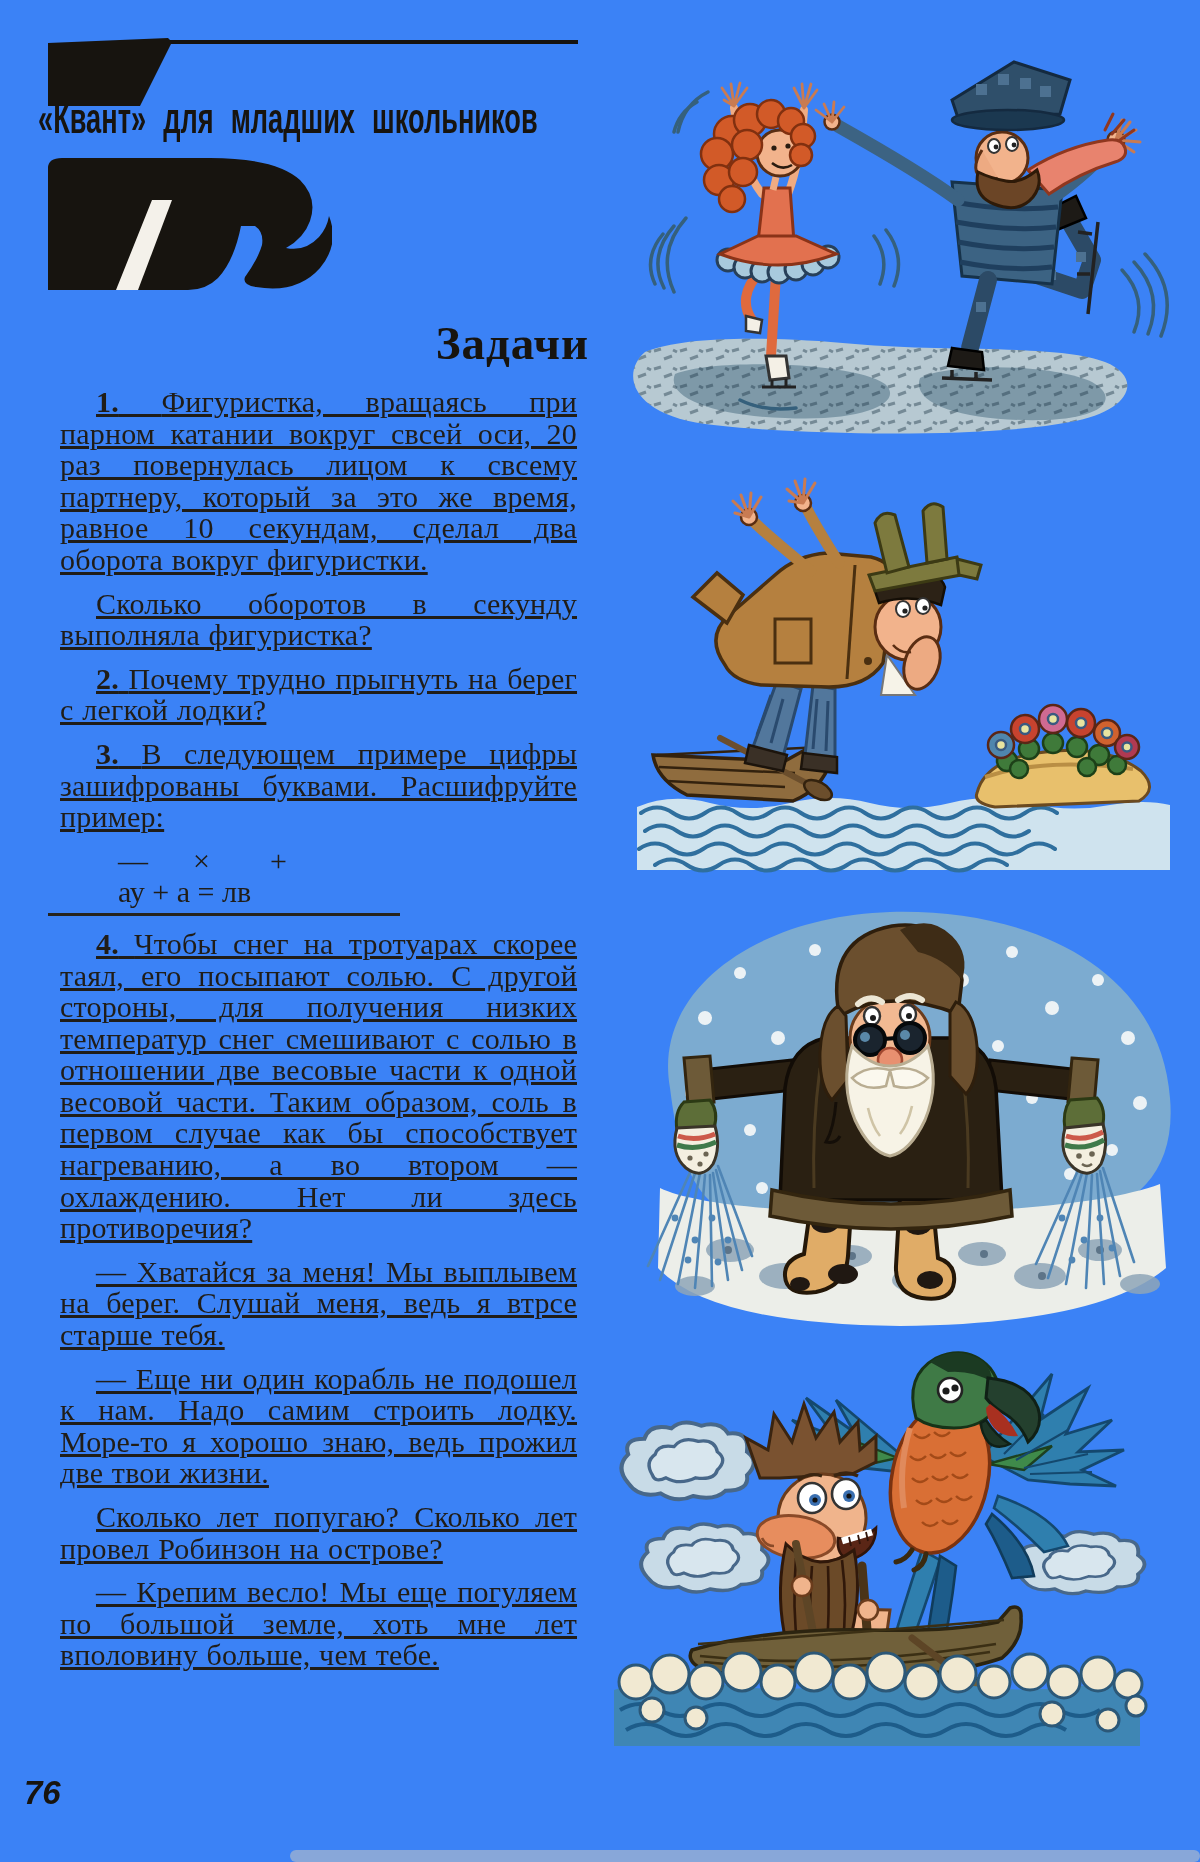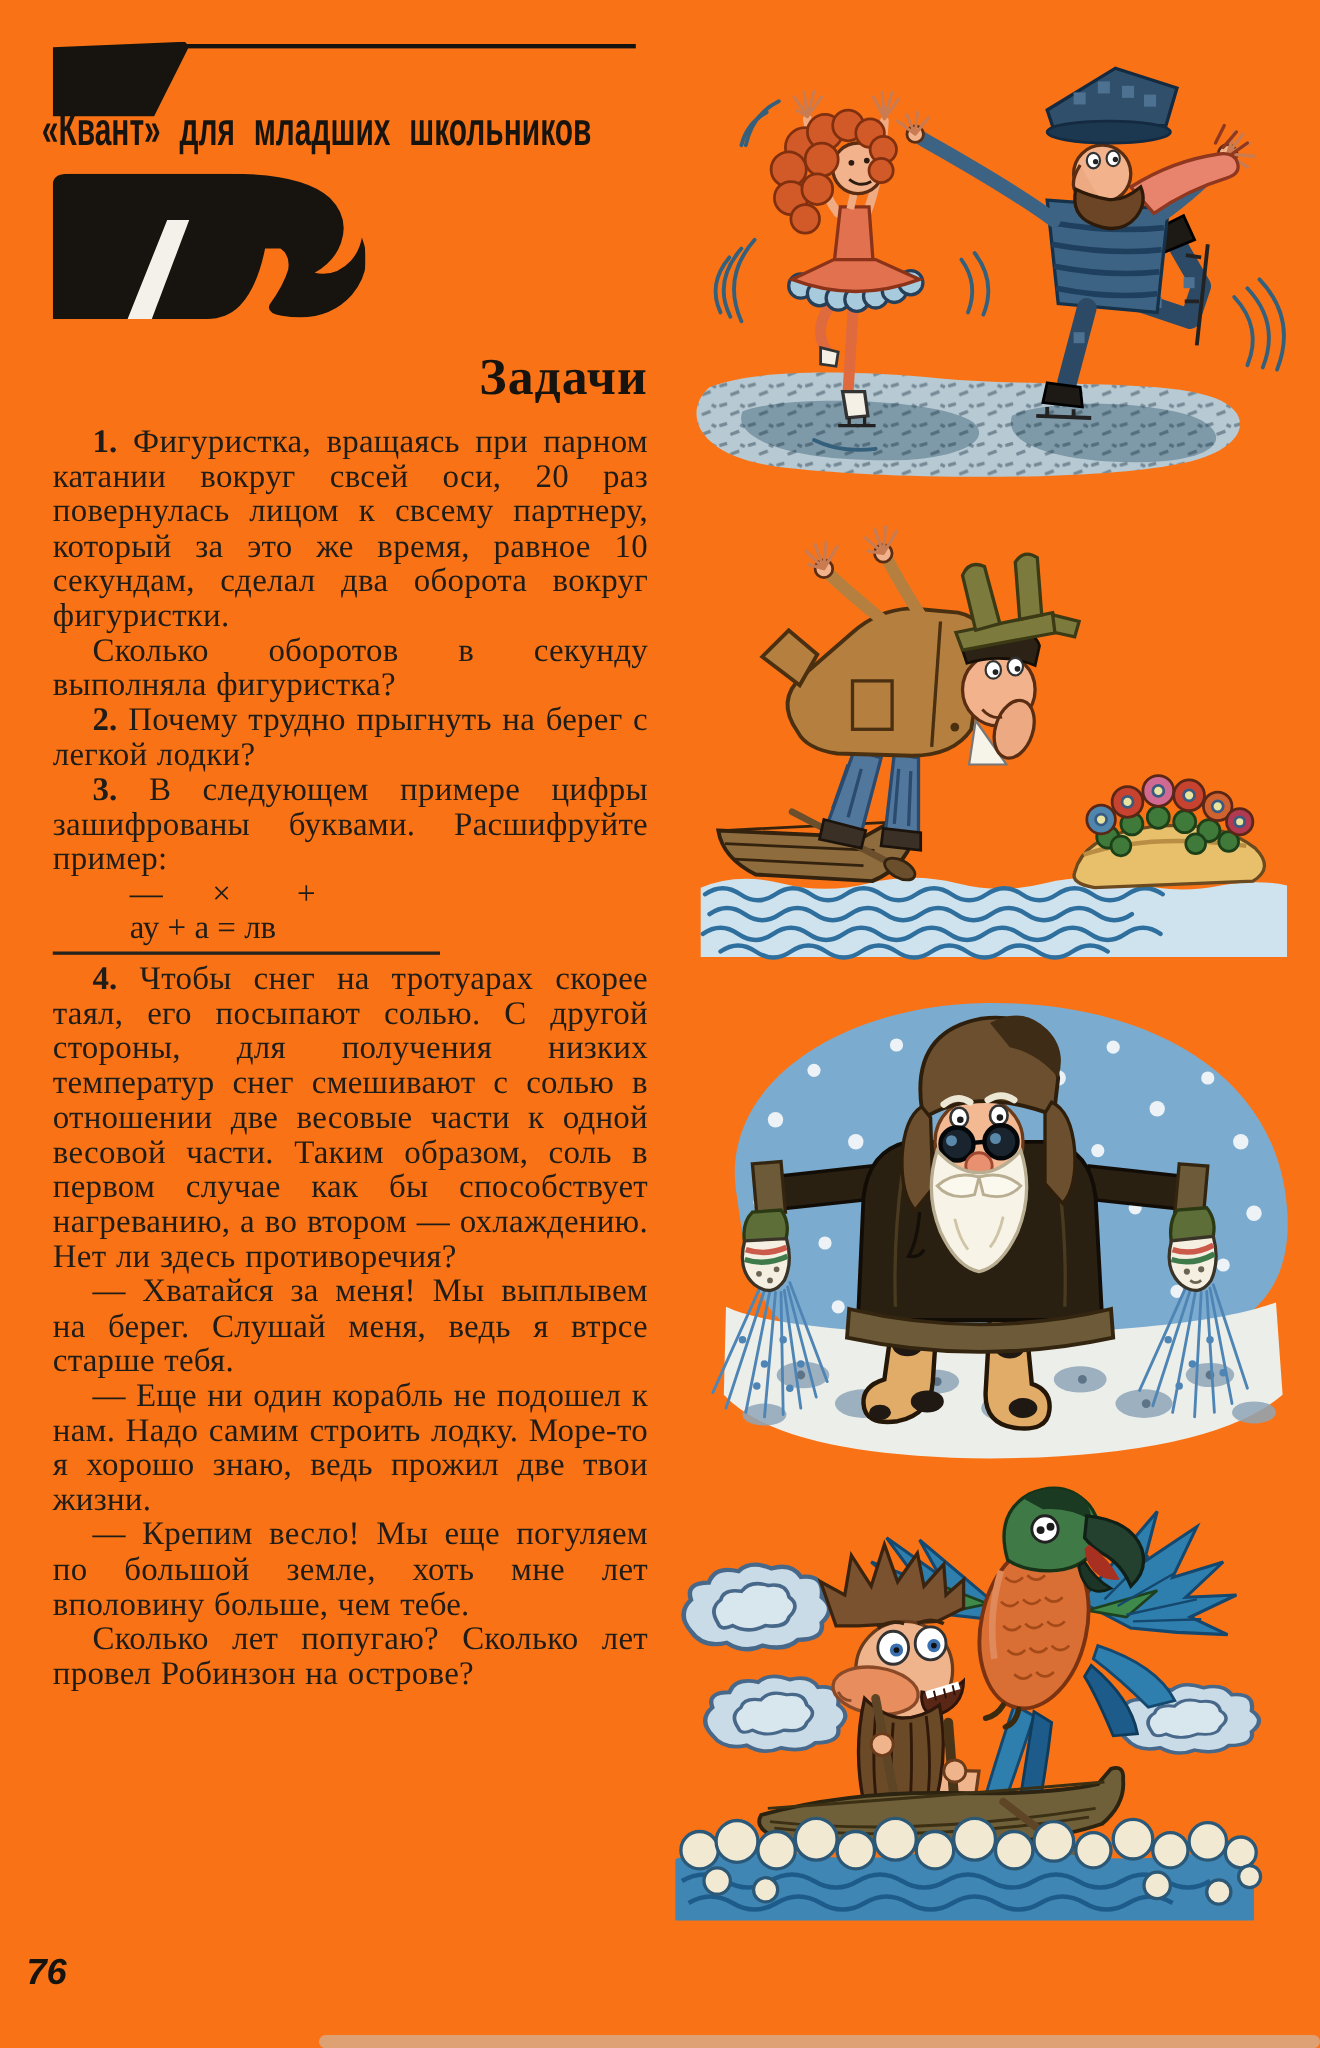--- a/index.html
+++ b/index.html
@@ -1,38 +1,38 @@
 <!DOCTYPE html>
 <html><head>
 <meta charset="utf-8">
 <style>
   html,body{margin:0;padding:0;background:#888;}
   .page{
     position:relative; width:1200px; height:1862px; overflow:hidden;
-    background:#f97316; color:#1d1b18;
+    background:#3b82f6; color:#1d1b18;
     font-family:"Liberation Serif", serif;
   }
   
   .rule-top{position:absolute;left:168px;top:40px;width:410px;height:4px;background:#15130f;}
   .logo-top{position:absolute;left:48px;top:38px;}
   .logo-n{position:absolute;left:48px;top:158px;}
   .masthead{
     position:absolute;left:38px;top:96px;white-space:nowrap;
     font-family:"Liberation Sans", sans-serif;font-weight:700;font-size:40px;
     transform:scale(0.68,1.06);transform-origin:left center;
     letter-spacing:0px;word-spacing:14px;color:#17140f;
   }
   
   .textcol{position:absolute;left:48px;top:316px;width:541px;}
   .section-title{
     font-size:47px;font-weight:700;margin:0 0 16px 0;letter-spacing:1px;color:#17140f;text-align:right;
   }
   .para{
-    margin:0;font-size:30px;line-height:31.6px;text-align:justify;
-    text-indent:36px;letter-spacing:0.2px;word-spacing:1px;color:#201d18;
+    margin:12px;font-size:30px;line-height:31.6px;text-align:justify;
+    text-indent:36px;letter-spacing:0.2px;word-spacing:1px;color:#201d18;text-decoration:underline;
   }
   .pnum{font-weight:700;}
   .cipher{margin:0;padding-left:70px;font-size:30px;line-height:31.6px;color:#201d18;}
   .cipher div{white-space:pre;}
   .cipher-rule{margin-left:-70px;width:352px;height:0;border-top:3px solid #26231d;margin-top:5px;margin-bottom:6px;}
   .page-num{
     position:absolute;left:24px;top:1774px;font-family:"Liberation Sans", sans-serif;
     font-weight:700;font-style:italic;font-size:33px;color:#17140f;
   }
   .figure{position:absolute;}
@@ -67,22 +67,22 @@
     <div class="cipher">
       <div>—      ×        +</div>
       <div>ау + а = лв</div>
       <div class="cipher-rule"></div>
     </div>
 
     <p class="para"><span class="pnum">4.</span> <span>Чтобы снег на тротуарах скорее таял, его посыпают солью. С другой стороны, для получения низких температур снег смешивают с солью в отношении две весовые части к одной весовой части. Таким образом, соль в первом случае как бы способствует нагреванию, а во втором — охлаждению. Нет ли здесь противоречия?</span></p>
 
     <p class="para">— Хватайся за меня! Мы выплывем на берег. Слушай меня, ведь я втрсе старше тебя.</p>
     <p class="para">— Еще ни один корабль не подошел к нам. Надо самим строить лодку. Море-то я хорошо знаю, ведь прожил две твои жизни.</p>
+    <p class="para">Сколько лет попугаю? Сколько лет провел Робинзон на острове?</p>
     <p class="para">— Крепим весло! Мы еще погуляем по большой земле, хоть мне лет вполовину больше, чем тебе.</p>
-    <p class="para">Сколько лет попугаю? Сколько лет провел Робинзон на острове?</p>
   </main>
 
   <svg class="figure" style="left:600px;top:22px;" width="585" height="420" viewBox="0 0 585 420">
     <defs>
       <pattern id="icepat" width="26" height="18" patternUnits="userSpaceOnUse">
         <path d="M2,5 l7,-2 M12,13 l8,-3 M21,4 l4,2" stroke="#21394a" stroke-width="3" fill="none" opacity="0.8"></path>
       </pattern>
     </defs>
 
     <g>

